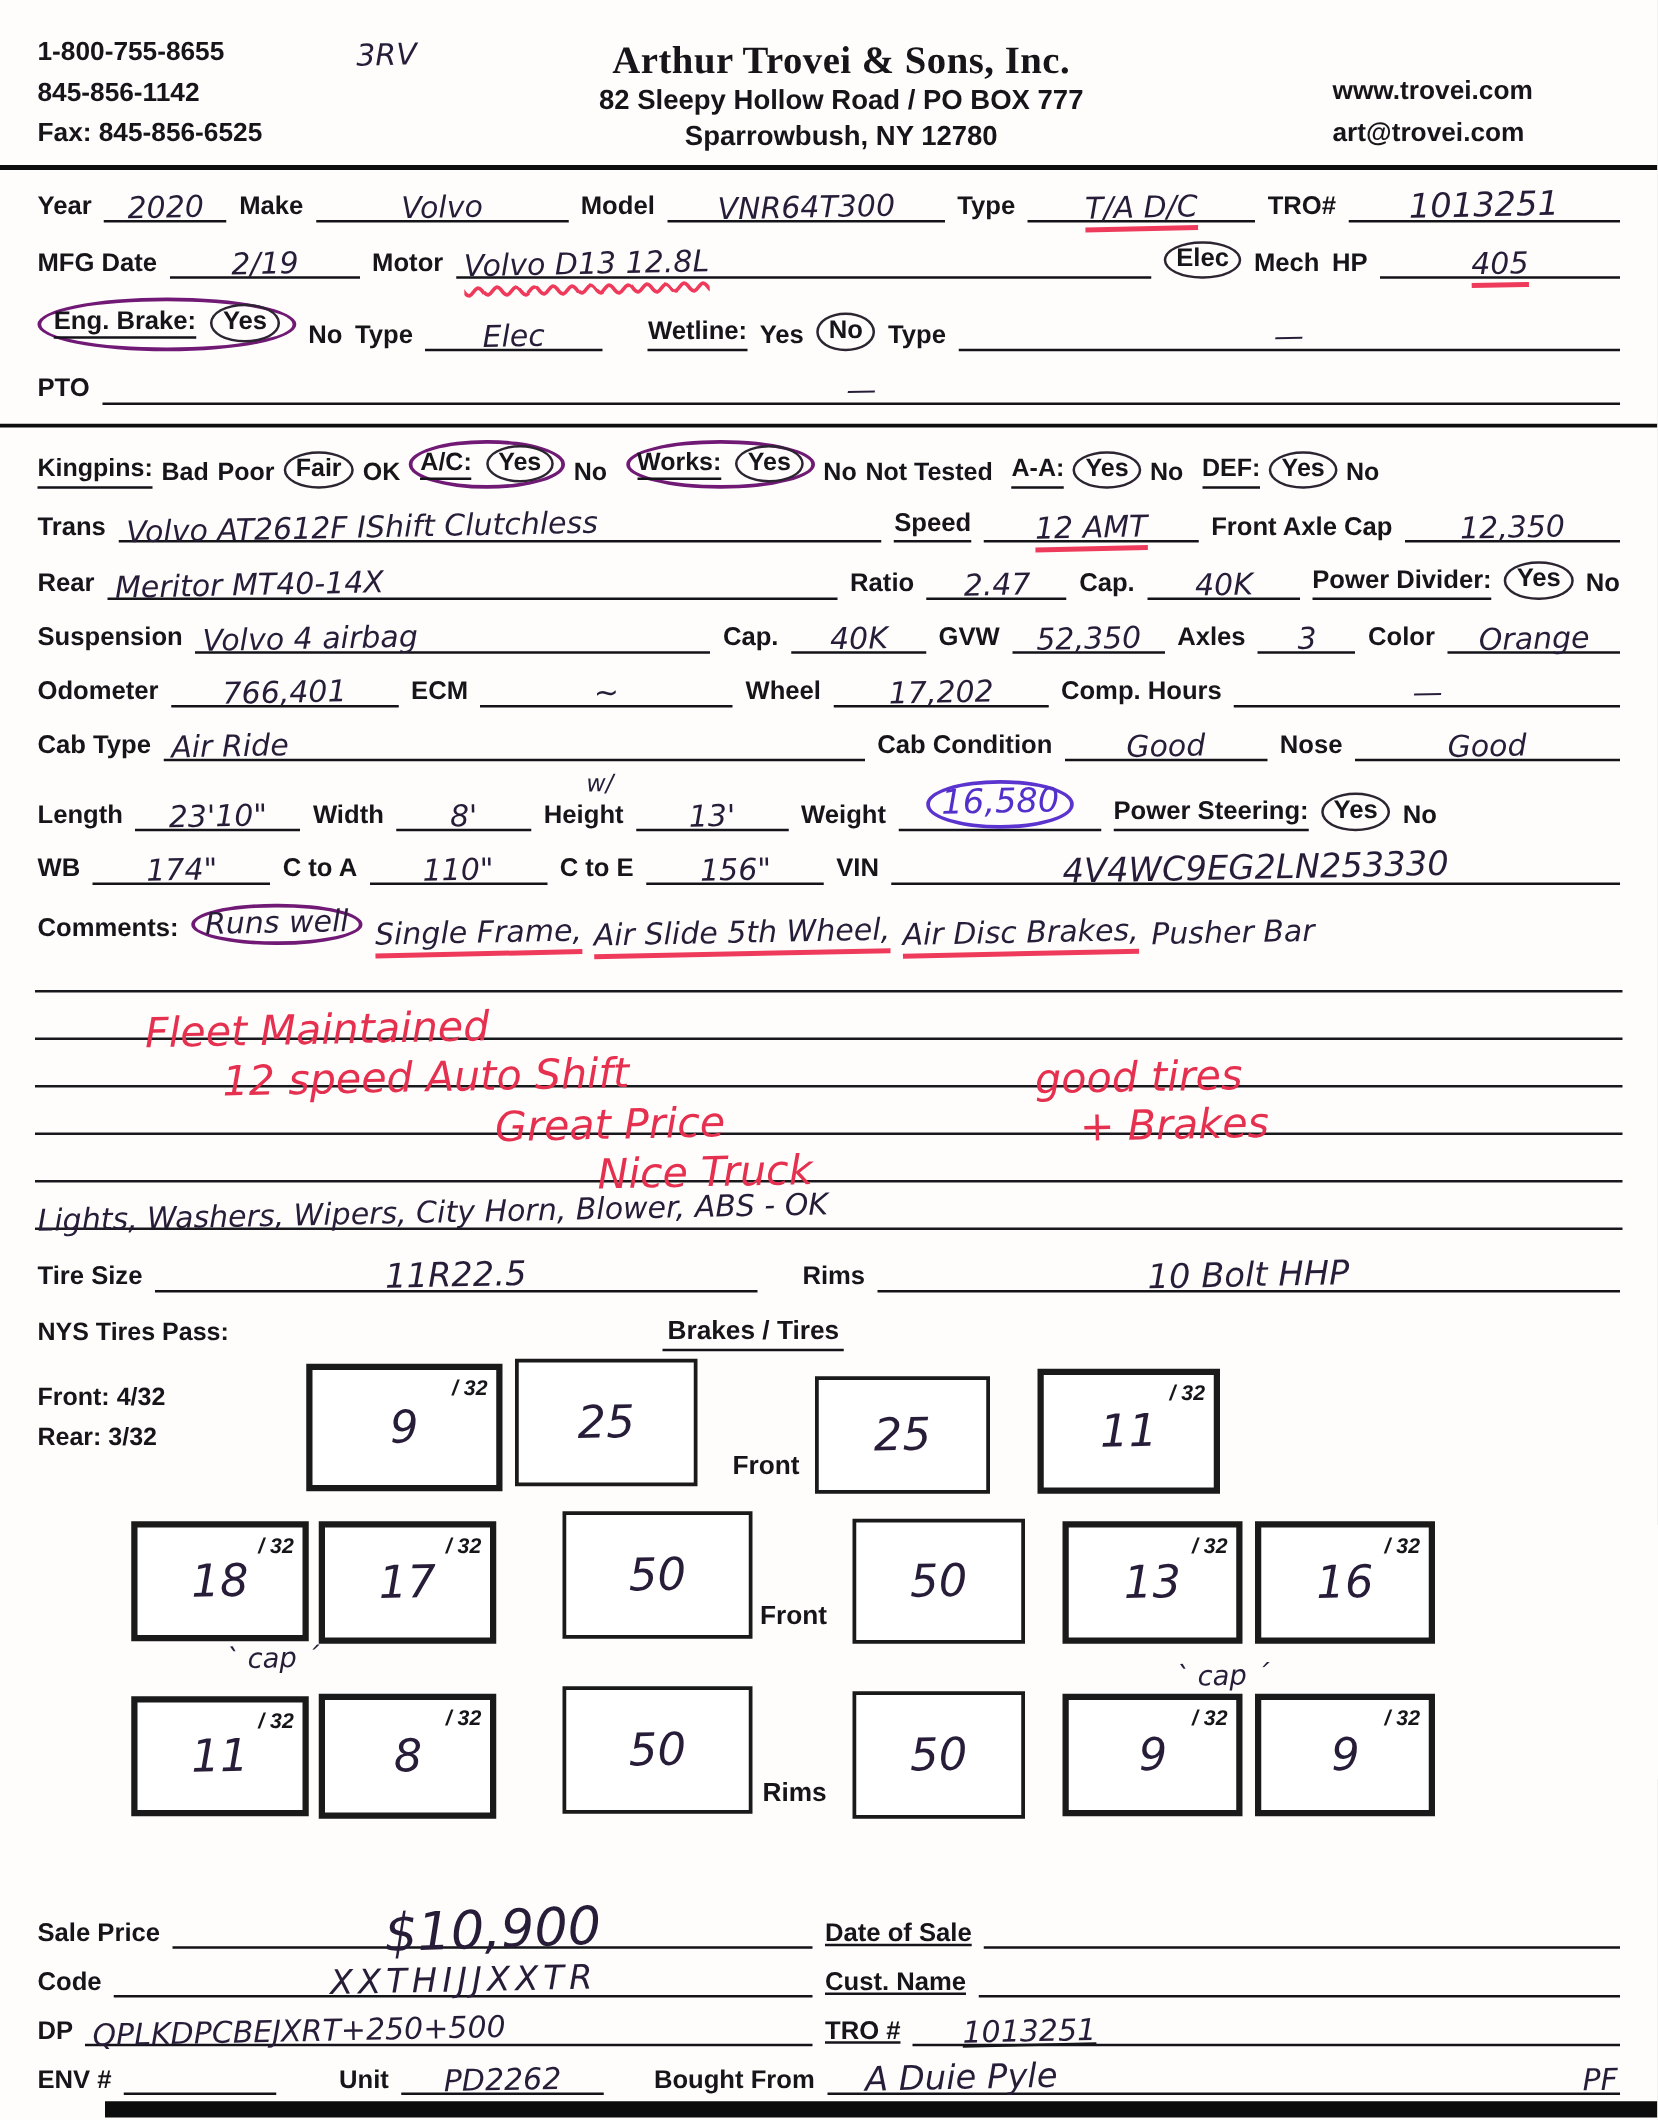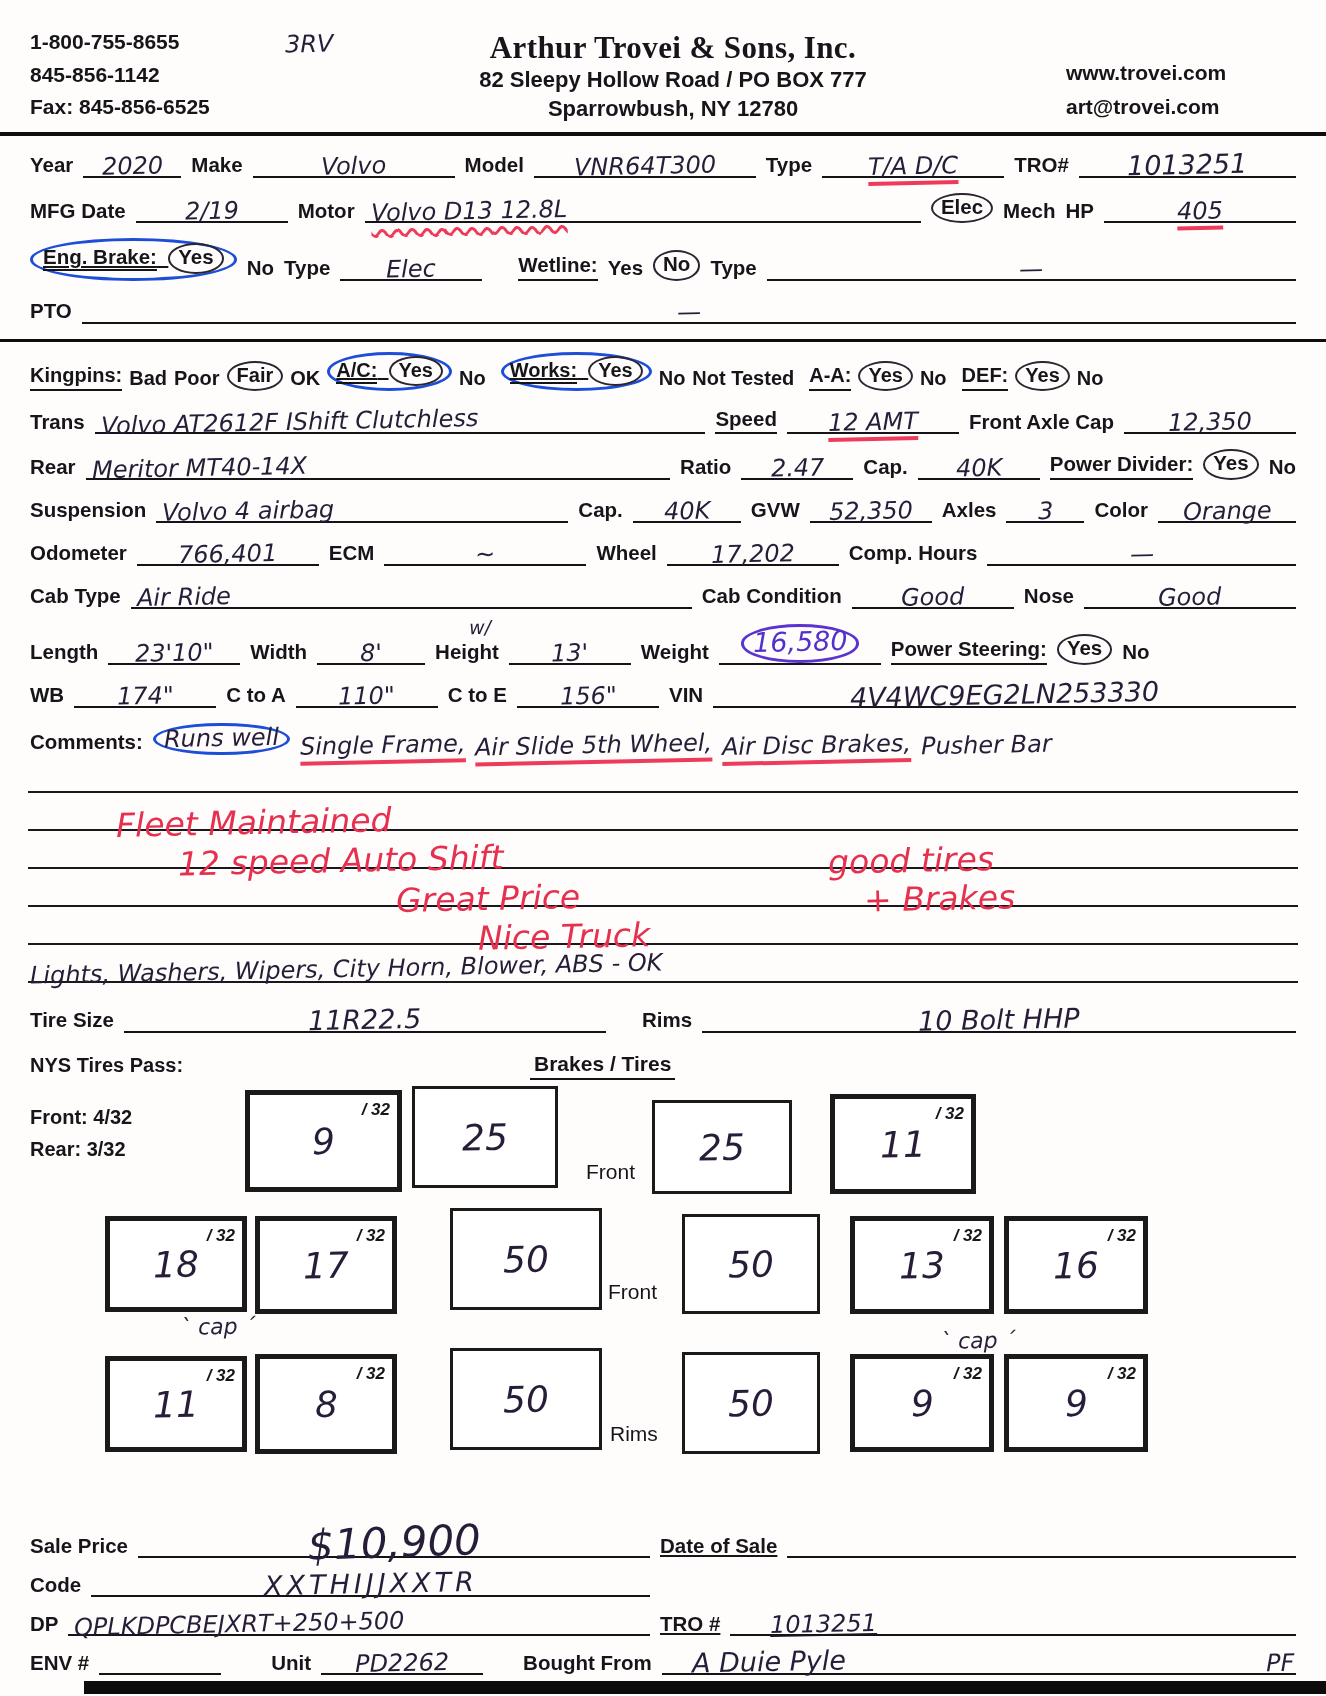--- a/index.html
+++ b/index.html
@@ -30,21 +30,21 @@
   
   .hw{font-family:"DejaVu Sans",sans-serif;font-style:italic;font-weight:400;color:#271d38;
       font-size:24px;line-height:1;display:inline-block;transform:rotate(-1.2deg);margin-bottom:-2px;}
   .hw.sm{font-size:21px;}
   .hw.lg{font-size:27px;}
   .hwred{color:#e5314f;}
   .hwpurple{color:#5330cb;}
 
   
   .ringb{display:inline-block;border:2.6px solid #2c2431;border-radius:50%;padding:1px 8px 3px;line-height:1.1;}
-  .ringr{display:inline-block;border:3px solid #1d4ed8;border-radius:50%;padding:2px 10px 4px;line-height:1.1;text-decoration:underline;}
+  .ringr{display:inline-block;border:3px solid #701a75;border-radius:50%;padding:2px 10px 4px;line-height:1.1;}
   .ringp{display:inline-block;border:3.2px solid #5b33cf;border-radius:50%;padding:1px 9px 3px;}
   .ured{text-decoration:underline;text-decoration-color:#ef3b5b;text-decoration-thickness:3.5px;text-underline-offset:7px;}
   .uredwavy{text-decoration:underline;text-decoration-style:wavy;text-decoration-color:#ef3b5b;
             text-decoration-thickness:2.5px;text-underline-offset:8px;}
   .above{position:relative;}
   .above .note{position:absolute;top:-21px;left:34px;font-size:19px;}
 
   
   .cline{position:relative;border-bottom:2.6px solid #18181d;height:36px;margin:0 -2px;overflow:visible;}
   .cline .red{position:absolute;bottom:-8px;font-size:33px;white-space:nowrap;}
@@ -53,21 +53,21 @@
   
   .tiregrid{position:relative;height:482px;margin-top:4px;font-weight:700;}
   .abs{position:absolute;}
   .ttitle{font-size:21px;border-bottom:2.6px solid #131318;padding:0 4px 2px;}
   .spec{font-size:20px;}
   .tbox{position:absolute;background:#fff;border:3px solid #1a1a1a;
         display:flex;align-items:center;justify-content:center;}
   .tbox.thick{border-width:5.5px;}
   .tbox .t32{position:absolute;top:5px;right:7px;font-size:17px;font-weight:700;font-style:italic;}
   .tbox .tval{font-size:36px;}
-  .axlbl{font-size:21px;font-weight:400;}
+  .axlbl{font-size:21px;font-weight:700;}
   .capnote{font-size:22px;}
 
   
   .office-div{display:flex;align-items:flex-end;column-gap:14px;margin:10px 0 4px 0;}
   .dash{flex:1;border-bottom:3.5px dashed #111;margin-bottom:9px;}
   .office-ttl{font-size:21px;font-weight:700;}
   .orow{display:flex;align-items:flex-end;column-gap:10px;margin:0 0 11px 0;
         font-size:20.5px;font-weight:700;white-space:nowrap;}
   .ocol-l{flex:0 0 620px;display:flex;align-items:flex-end;column-gap:10px;}
   .ocol-r{flex:1;display:flex;align-items:flex-end;column-gap:10px;text-decoration:underline;}
@@ -449,20 +449,24 @@
     </div>
   </div>
 
   <div class="orow">
     <div class="ocol-l">
       <span>Code</span>
       <span class="u grow">
             <span class="hw lg" style="letter-spacing:4px">XXTHIJJXXTR</span>
           </span>
     </div>
+    <div class="ocol-r">
+      <span>Cust. Name</span>
+      <span class="u grow"></span>
+    </div>
   </div>
 
   <div class="orow">
     <div class="ocol-l">
       <span>DP</span>
       <span class="u grow" style="justify-content:flex-start">
             <span class="hw">QPLKDPCBEJXRT+250+500</span>
           </span>
     </div>
     <div class="ocol-r">

